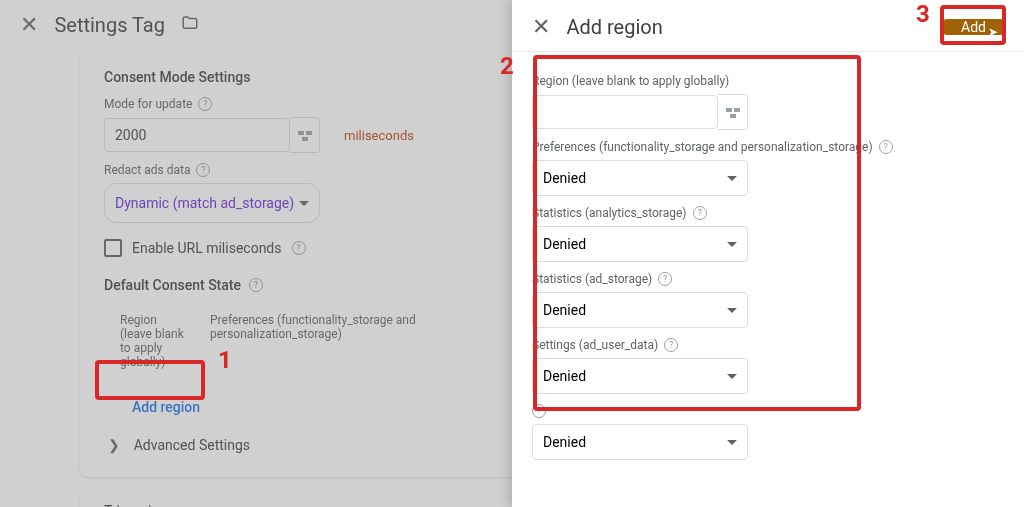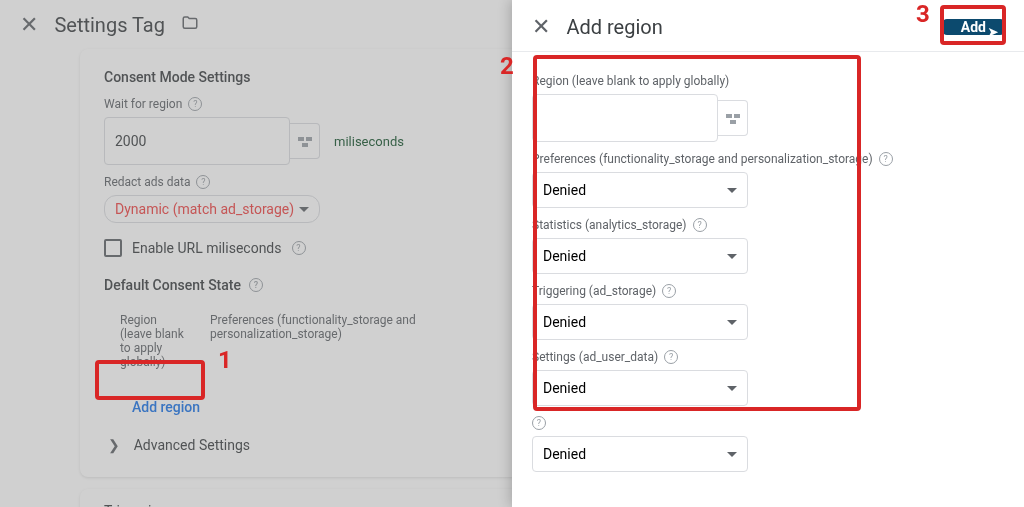--- a/index.html
+++ b/index.html
@@ -13,25 +13,25 @@
     .main-title { font-size: 20px; color: #3c4043; font-weight: 400; }
     .folder-icon { color: #5f6368; font-size: 18px; }
     
     .card { background: #fff; border-radius: 8px; margin: 0 20px 12px 80px; padding: 20px 24px; box-shadow: 0 1px 3px rgba(0,0,0,0.12); }
     
     .card-title { font-size: 14px; font-weight: 500; color: #3c4043; margin-bottom: 12px; }
     .field-label { font-size: 12px; color: #5f6368; display: flex; align-items: center; gap: 6px; margin-bottom: 6px; margin-top: 10px; }
     .help-circle { width: 14px; height: 14px; border: 1px solid #9aa0a6; border-radius: 50%; display: inline-flex; align-items: center; justify-content: center; font-size: 9px; color: #9aa0a6; }
     
     .input-row { display: flex; align-items: center; gap: 8px; }
-    .text-input { width: 186px; height: 48px; border: 1px solid #dadce0; border-radius: 4px; padding: 0 10px; font-size: 14px; color: #3c4043; }
+    .text-input { width: 186px; height: 34px; border: 1px solid #dadce0; border-radius: 4px; padding: 0 10px; font-size: 14px; color: #3c4043; }
     .var-btn { width: 30px; height: 36px; border: 1px solid #dadce0; border-left: none; border-radius: 0 4px 4px 0; margin-left: -8px; display: flex; align-items: center; justify-content: center; color: #9aa0a6; background: #fff; cursor: pointer; }
-    .unit { font-size: 13px; color: #14532d; margin-left: 6px; }
-    
-    .select-input { width: 216px; height: 28px; border: 1px solid #dadce0; border-radius: 12px; padding: 0 10px; font-size: 14px; color: #ef4444; display: flex; align-items: center; justify-content: space-between; background: #fff; cursor: pointer; }
+    .unit { font-size: 13px; color: #c2410c; margin-left: 16px; }
+    
+    .select-input { width: 216px; height: 40px; border: 1px solid #dadce0; border-radius: 12px; padding: 0 10px; font-size: 14px; color: #6d28d9; display: flex; align-items: center; justify-content: space-between; background: #fff; cursor: pointer; }
     .caret { width: 0; height: 0; border-left: 5px solid transparent; border-right: 5px solid transparent; border-top: 5px solid #5f6368; }
     
     .checkbox-row { display: flex; align-items: center; gap: 10px; margin: 16px 0 8px; }
     .checkbox { width: 18px; height: 18px; border: 2px solid #5f6368; border-radius: 2px; }
     .checkbox-label { font-size: 14px; color: #3c4043; }
     
     .section-label { font-size: 14px; font-weight: 500; color: #3c4043; display: flex; align-items: center; gap: 8px; margin: 20px 0 12px; }
     
     .table-header { display: flex; gap: 20px; font-size: 12px; color: #5f6368; padding: 8px 16px; }
     .th { flex: 1; min-width: 0; }
@@ -39,21 +39,21 @@
     
     .add-region-btn { margin: 14px 0 0 14px; padding: 8px 14px; font-size: 14px; color: #1a73e8; background: none; border: none; cursor: pointer; font-weight: 500; }
     
     .advanced-row { display: flex; align-items: center; gap: 14px; padding: 14px 4px 4px; font-size: 14px; color: #3c4043; cursor: pointer; }
     .chevron { font-size: 14px; color: #5f6368; }
     
     
     .side-panel { position: absolute; right: 0; top: 0; width: 512px; height: 507px; background: #fff; z-index: 10; box-shadow: -2px 0 12px rgba(0,0,0,0.2); }
     .panel-header { display: flex; align-items: center; padding: 14px 20px 12px; border-bottom: 1px solid #e8eaed; }
     .panel-title { font-size: 20px; color: #3c4043; margin-left: 16px; font-weight: 400; }
-    .add-btn { margin-left: auto; background: #0c4a6e; color: #fff; border: none; border-radius: 4px; padding: 0 18px; font-size: 14px; font-weight: 700; cursor: pointer; position: relative; }
+    .add-btn { margin-left: auto; background: #a16207; color: #fff; border: none; border-radius: 4px; padding: 0 18px; font-size: 14px; font-weight: 400; cursor: pointer; position: relative; }
     .cursor-arrow { position: absolute; bottom: -4px; right: 6px; font-size: 12px; color: #fff; }
     
     .panel-body { padding: 12px 20px; }
     .panel-field-label { font-size: 12px; color: #5f6368; display: flex; align-items: center; gap: 6px; margin: 10px 0 6px; }
     .panel-input { width: 216px; height: 36px; border: 1px solid #dadce0; border-radius: 4px; padding: 16px 10px; font-size: 14px; display: flex; align-items: center; justify-content: space-between; background: #fff; }
     .panel-text-input { width: 186px; }
     
     
     .hl { position: absolute; border: 4px solid #d92626; border-radius: 4px; z-index: 20; pointer-events: none; }
     .hl-num { position: absolute; color: #d92626; font-size: 24px; font-weight: 700; z-index: 21; }
@@ -71,21 +71,21 @@
       <svg width="18" height="18" viewBox="0 0 24 24" fill="none" stroke="#5f6368" stroke-width="2">
           <path d="M3 6a2 2 0 0 1 2-2h4l2 2h8a2 2 0 0 1 2 2v9a2 2 0 0 1-2 2H5a2 2 0 0 1-2-2V6z"></path>
         </svg>
     </span>
   </div>
 
   <div class="card">
     <div class="card-title">Consent Mode Settings</div>
     
     <div class="field-label">
-      <span>Wait for region</span>
+      <span>Mode for update</span>
       <span class="help-circle">?</span>
     </div>
     <div class="input-row">
       <input class="text-input" value="2000" style="">
       <div class="var-btn">
           <span class="brick-icon"></span>
         </div>
       <span class="unit">miliseconds</span>
     </div>
     
@@ -163,21 +163,21 @@
     <div class="panel-field-label">
         <span>Statistics (analytics_storage)</span>
         <span class="help-circle">?</span>
       </div>
     <div class="panel-input">
         <span>Denied</span>
         <span class="caret"></span>
       </div>
 
     <div class="panel-field-label">
-        <span>Triggering (ad_storage)</span>
+        <span>Statistics (ad_storage)</span>
         <span class="help-circle">?</span>
       </div>
     <div class="panel-input">
         <span>Denied</span>
         <span class="caret"></span>
       </div>
 
     <div class="panel-field-label">
         <span>Settings (ad_user_data)</span>
         <span class="help-circle">?</span>

